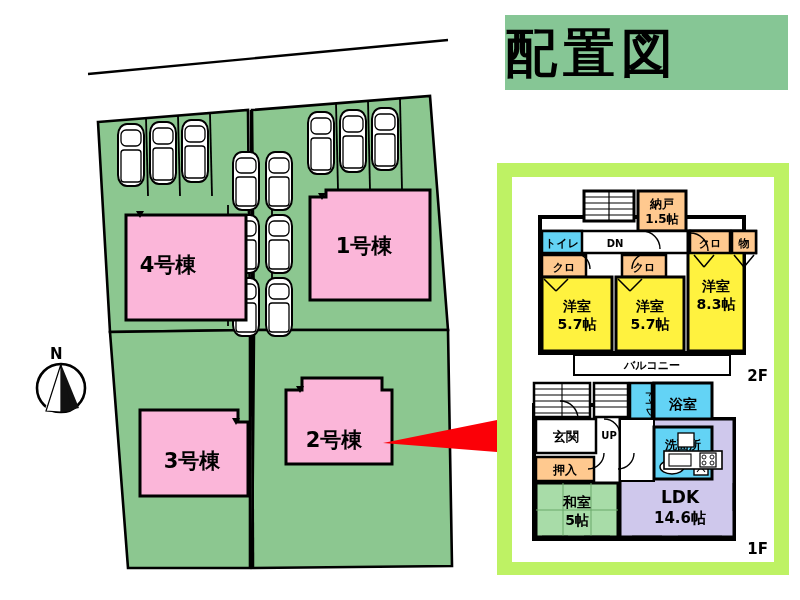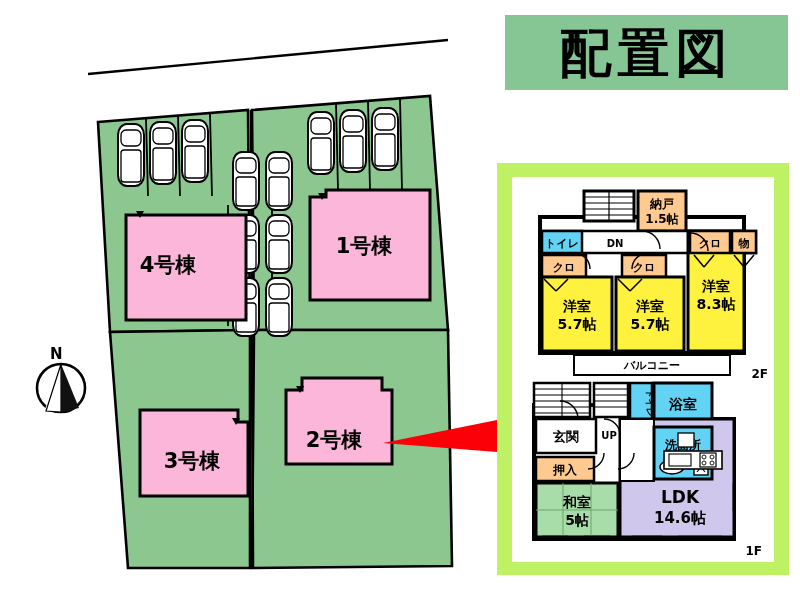--- a/index.html
+++ b/index.html
@@ -10,21 +10,21 @@
     font-family:"Liberation Sans","DejaVu Sans",sans-serif;
     overflow:hidden;
     position:relative;
   }
   #root{position:relative;width:800px;height:600px;}
 
   
   .title-box{
     position:absolute;left:505px;top:15px;width:283px;height:75px;
     background:#86c695;
-    display:flex;align-items:center;justify-content:center;
+    display:flex;align-items:center;
   }
   .title-text{
     font-size:52px;font-weight:bold;color:#000;letter-spacing:6px;
     font-family:"DejaVu Sans",sans-serif;line-height:1;
   }
 
   
   #siteplan{position:absolute;left:0;top:0;}
 
   
@@ -38,25 +38,25 @@
   .plan-frame{
     position:absolute;left:497px;top:163px;width:292px;height:412px;
     background:#bef264;
     box-sizing:border-box;
     padding:14px 15px 13px 15px;
   }
   .plan-inner{
     position:relative;width:100%;height:100%;background:#ffffff;
   }
   .floor-label{
-    position:absolute;font-size:12px;font-weight:bold;color:#000;
+    position:absolute;font-size:15px;font-weight:bold;color:#000;
     font-family:"DejaVu Sans",sans-serif;
   }
   .fl-2f{right:6px;top:190px;}
-  .fl-1f{right:12px;bottom:4px;margin-left:48px;}
+  .fl-1f{right:6px;bottom:4px;margin-left:48px;}
 
   
   .rm{font-family:"DejaVu Sans",sans-serif;font-weight:bold;color:#000;text-anchor:middle;}
 </style>
 </head>
 <body>
 
 <div id="root">
 
   <svg id="siteplan" width="800" height="600" viewBox="0 0 800 600">

